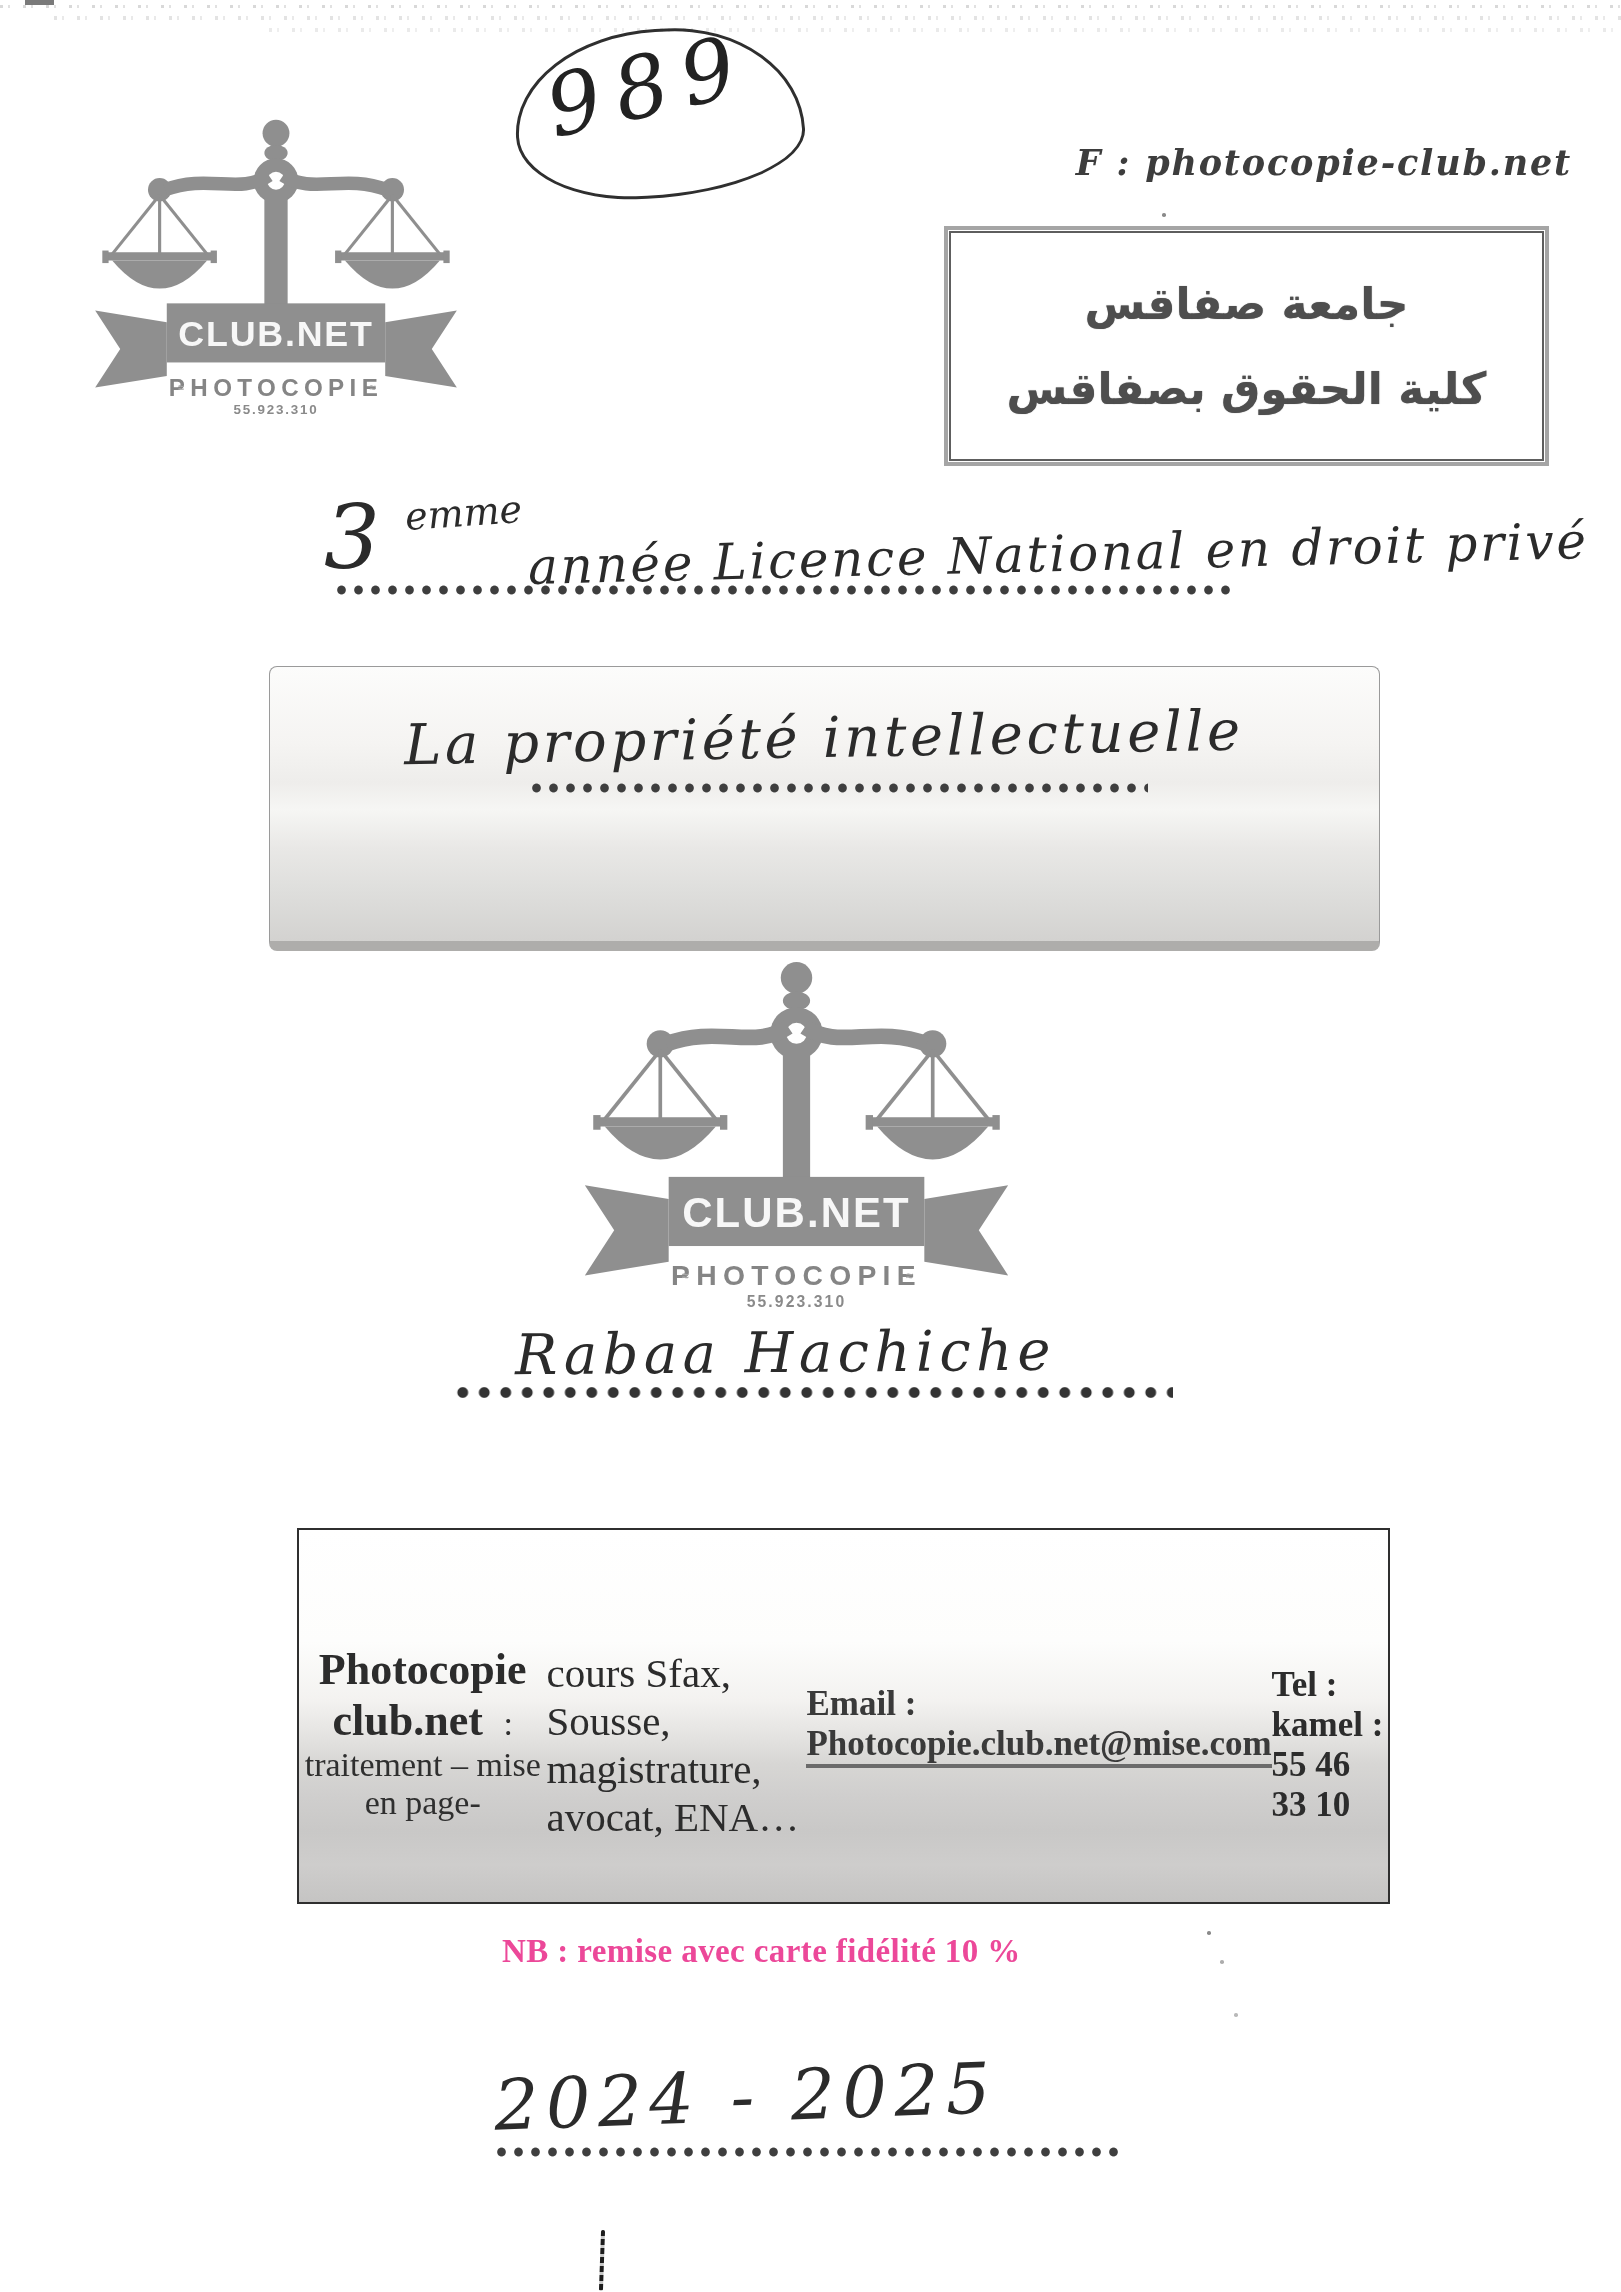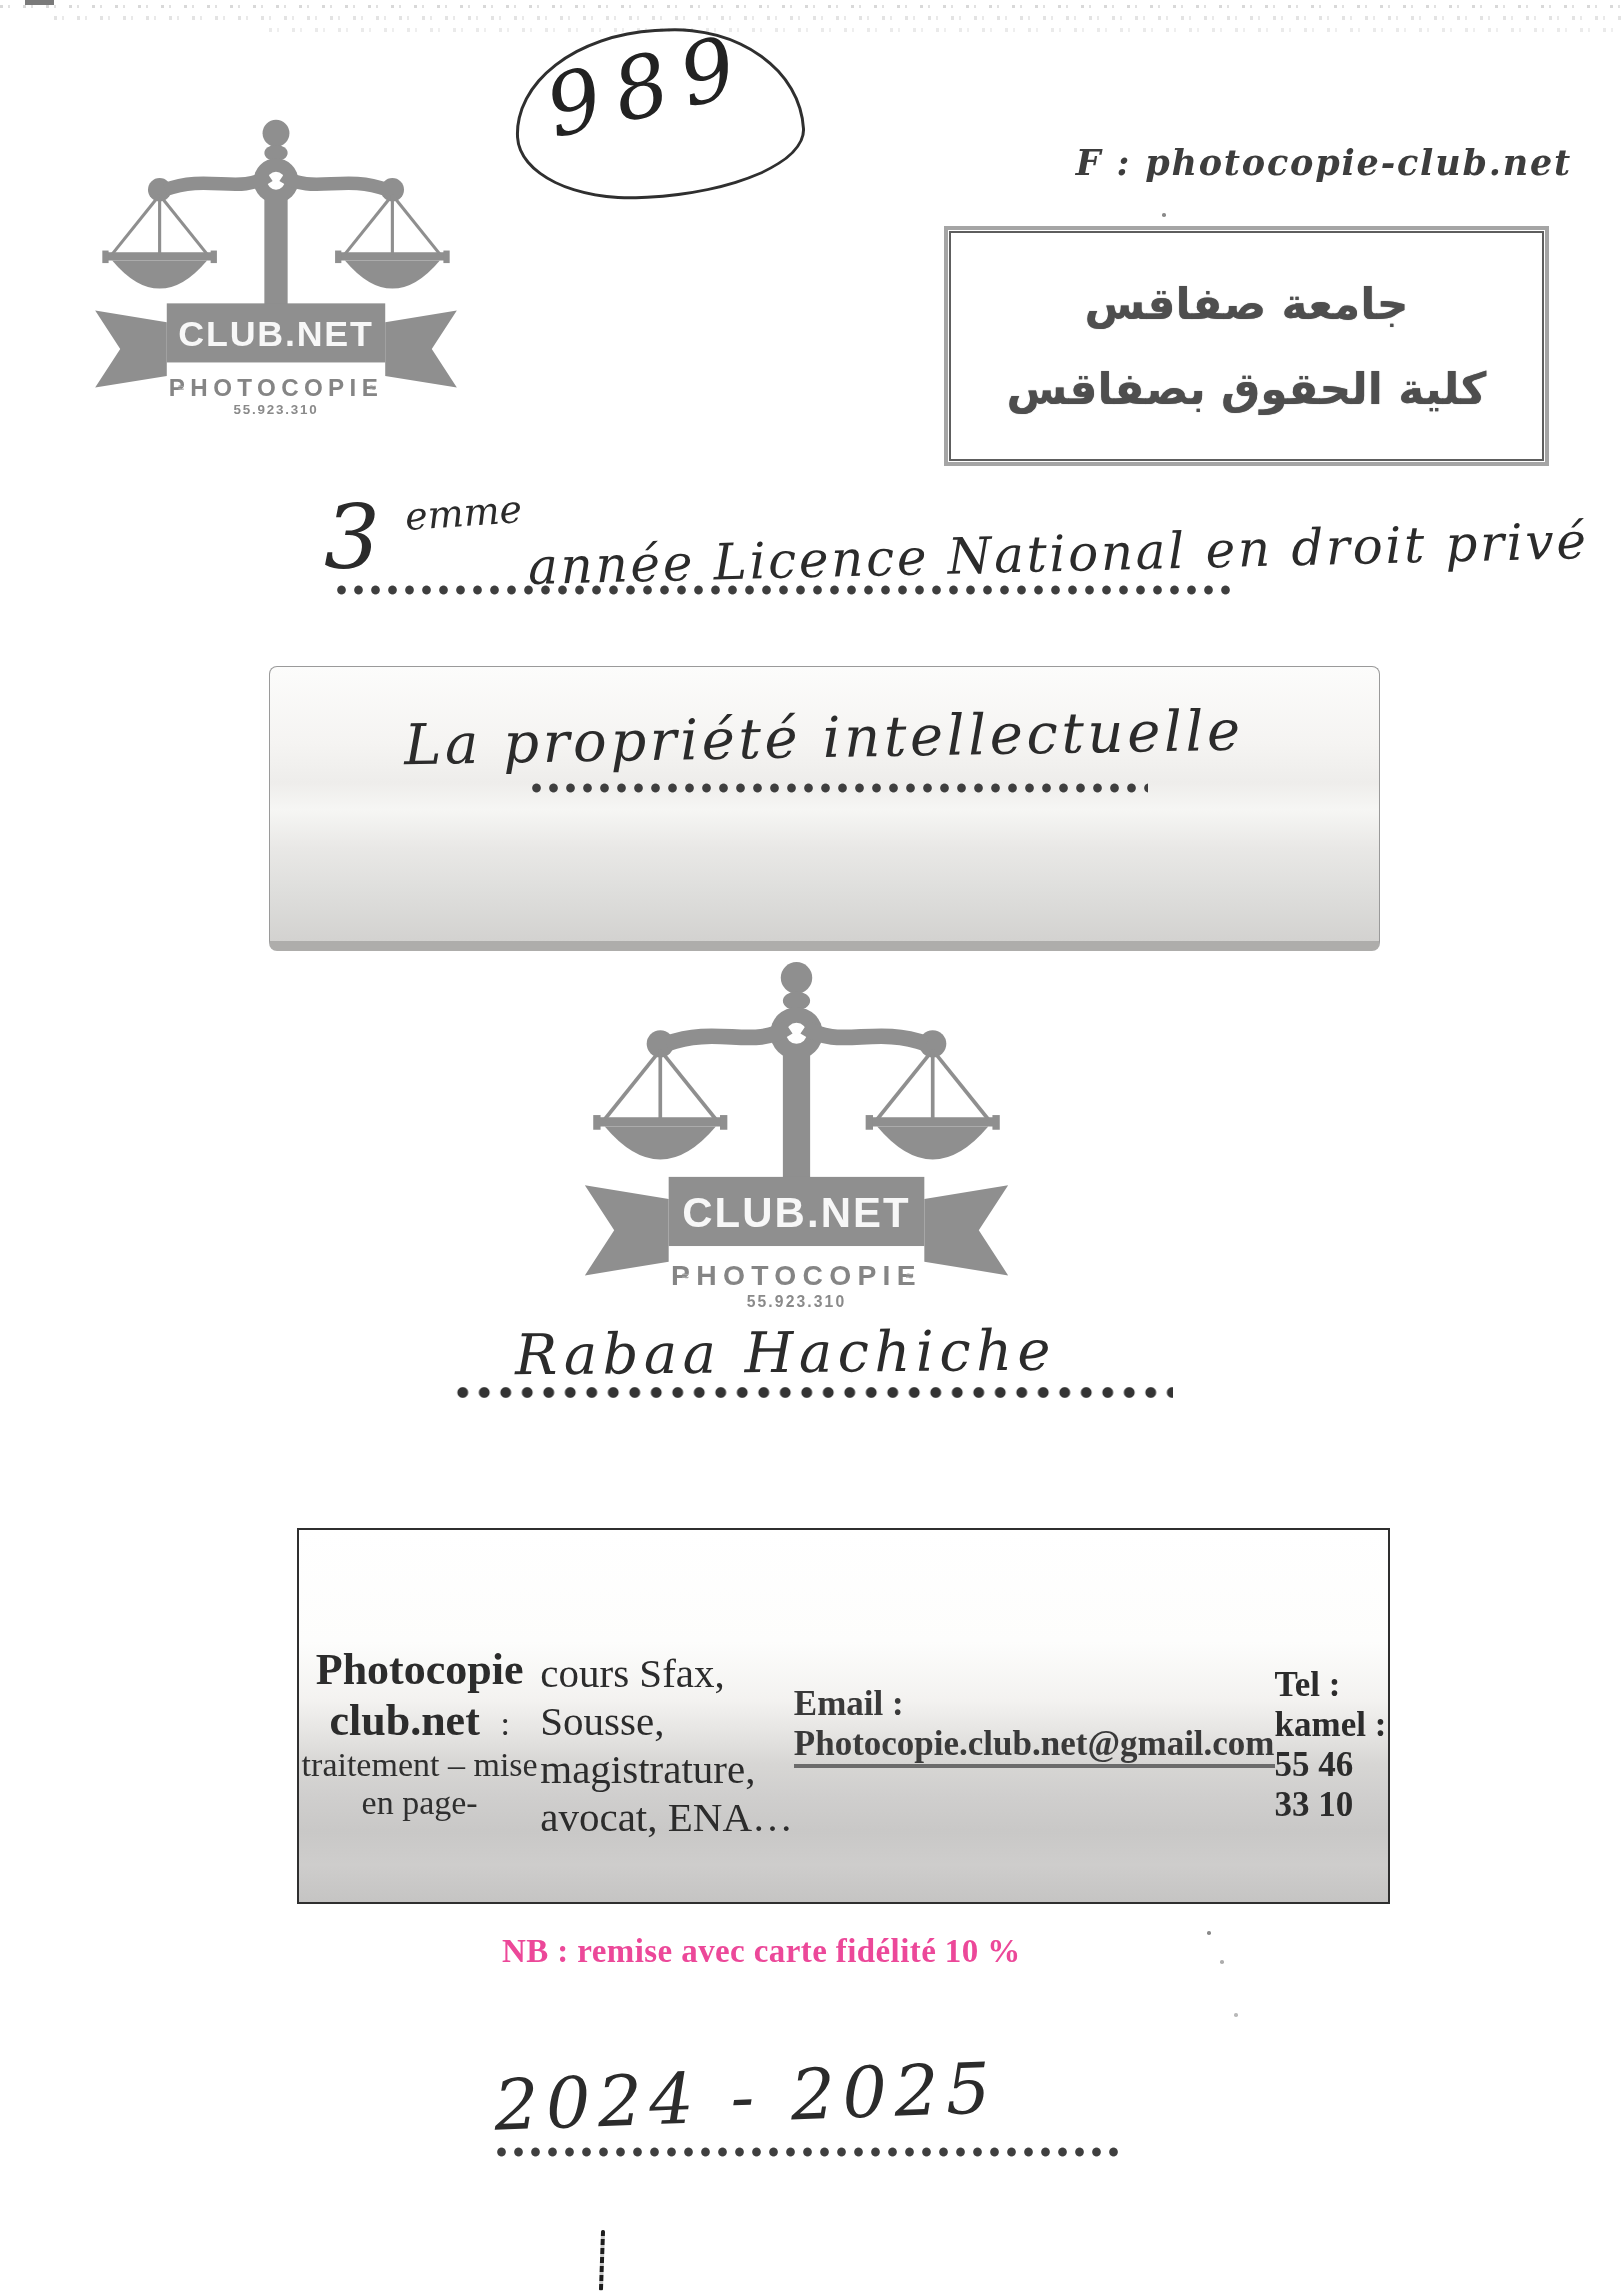--- a/index.html
+++ b/index.html
@@ -164,21 +164,21 @@
 <div class="abs dots dots-big" style="left:452px;top:1385px;width:721px;"></div>
 
 <div class="abs info-box" style="left:297px;top:1528px;width:1093px;height:376px;">
   <div class="line1">
     <span class="brand">Photocopie club.net</span>
     <span class="svc">&nbsp;&nbsp;<span>: traitement – mise en page-</span></span>
   </div>
   <div class="line2">cours Sfax, Sousse, magistrature, avocat, ENA…</div>
   <div class="email-line">
     <span>Email :</span>
-    <span class="email-link">Photocopie.club.net@gmail.com</span>
+    <span class="email-link">Photocopie.club.net@mise.com</span>
   </div>
   <div class="tel-line">Tel : kamel : 55 46 33 10</div>
 </div>
 <div class="abs speck" style="left:1207px;top:1931px;"></div>
 <div class="abs speck" style="left:1220px;top:1960px;opacity:.7;"></div>
 <div class="abs speck" style="left:1234px;top:2013px;opacity:.6;"></div>
 
 <div class="abs nb" style="left:502px;top:1933px;">NB : remise avec carte fidélité 10 %</div>
 
 <span class="abs hw" style="left:494px;top:2056px;font-size:70px;letter-spacing:7.2px;transform:rotate(-2deg);">2024 - 2025</span>

